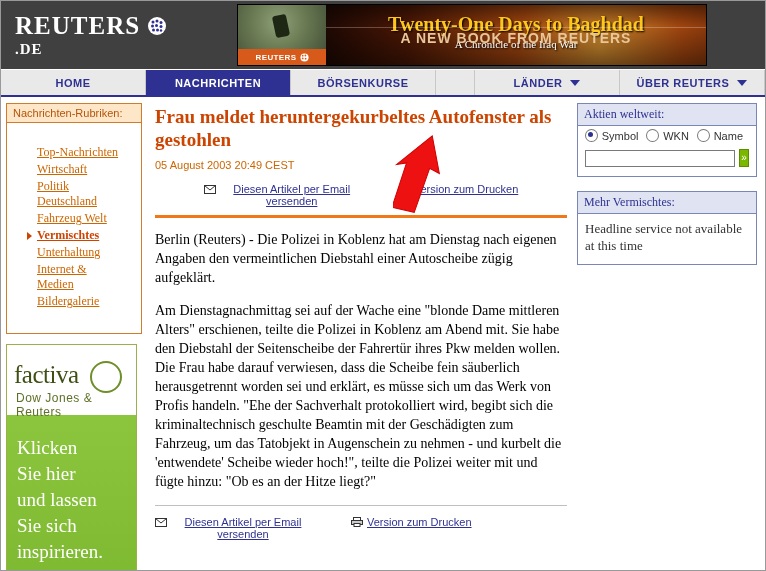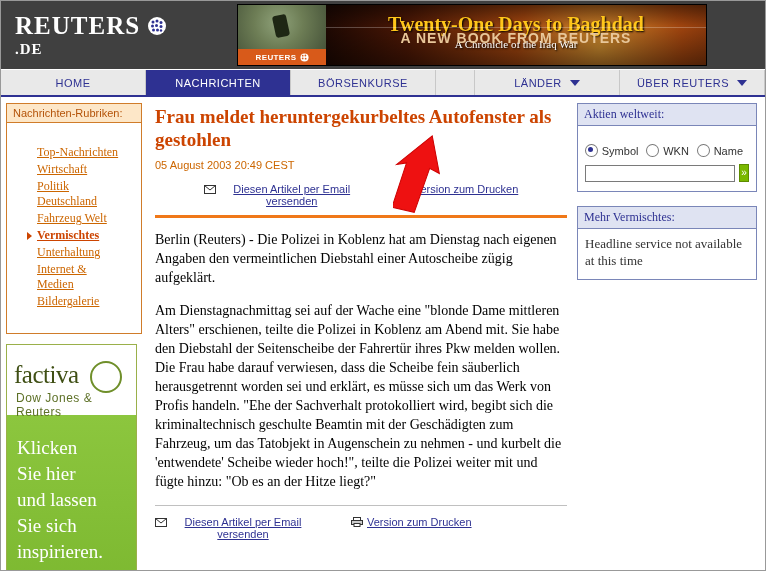--- a/index.html
+++ b/index.html
@@ -160,21 +160,21 @@
     display: flex;
     align-items: stretch;
     font-size: 11px;
   }
   .nav-item {
     display: flex;
     align-items: center;
     justify-content: center;
     padding: 0 12px;
     color: #2e3192;
-    font-weight: normal;
+    font-weight: bold;
     letter-spacing: .5px;
     border-right: 1px solid #c8c8c8;
     cursor: pointer;
     white-space: nowrap;
   }
   .nav-item.active {
     background: #2e3192;
     color: #ffffff;
   }
   .nav-item.wide { min-width: 120px; }
@@ -357,21 +357,21 @@
   }
   .panel-head {
     background: #dfe3f2;
     color: #2e3192;
     font-family: "Liberation Serif", serif;
     font-size: 12px;
     padding: 3px 6px;
     border-bottom: 1px solid #7a86b8;
   }
   .panel-body {
-    padding: 18px 7px 9px 7px;
+    padding: 3px 7px 9px 7px;
   }
   .radio-row {
     display: flex;
     align-items: center;
     gap: 2px;
     font-size: 11px;
     color: #333;
     margin-bottom: 7px;
   }
   .radio-row label { margin-right: 6px; cursor: pointer; }

